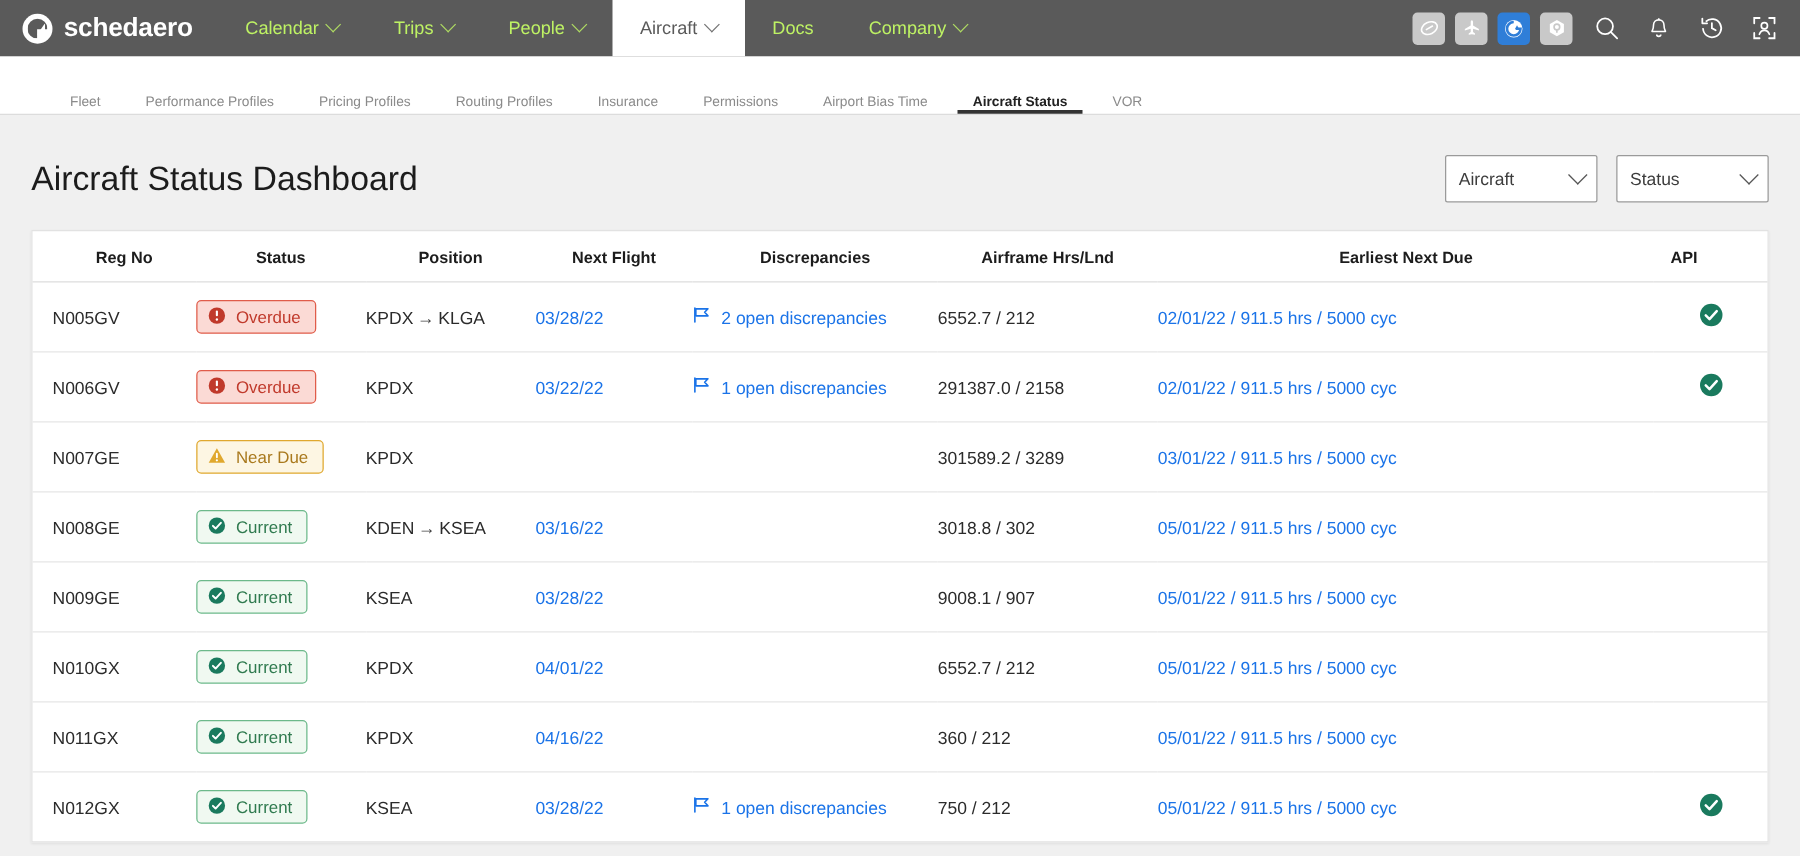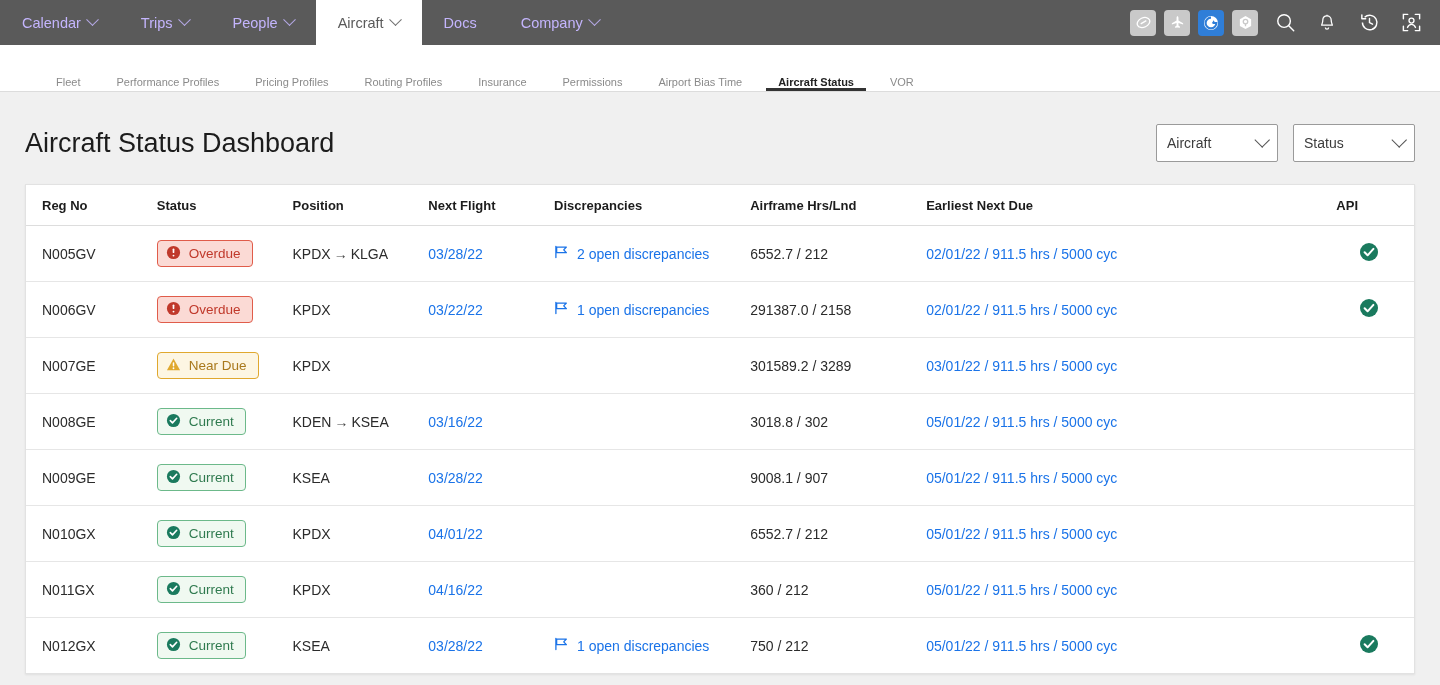--- a/index.html
+++ b/index.html
@@ -56,21 +56,21 @@
     font-size: 21px;
     font-weight: bold;
     letter-spacing: -0.2px;
   }
   .nav-items { display: flex; align-items: stretch; }
   .nav-item {
     display: flex;
     align-items: center;
     gap: 7px;
     padding: 0 22px;
-    color: #c4b5fd;
+    color: #bef264;
     font-size: 14.5px;
     cursor: pointer;
     user-select: none;
   }
   .nav-item.active {
     background: #ffffff;
     color: #5a5a5a;
   }
   .caret {
     width: 9px; height: 9px;
@@ -189,21 +189,21 @@
   }
 
   
   .table-card {
     background: #ffffff;
     border: 1px solid #e2e2e2;
     box-shadow: 0 1px 2px rgba(0,0,0,.07);
   }
   table { width: 100%; border-collapse: collapse; }
   thead th {
-    text-align: left;
+    text-align: center;
     font-size: 13px;
     color: #1c1c1c;
     font-weight: bold;
     padding: 13px 0 12px 0;
     border-bottom: 1px solid #dddddd;
     white-space: nowrap;
   }
   tbody td {
     font-size: 14px;
     color: #2b2b2b;
@@ -242,20 +242,24 @@
 
   .disc-cell { display: flex; align-items: center; gap: 8px; color: #1a73e8; }
   .api-check { display: inline-flex; }
   .pos-arrow { color: #444; padding: 0 3px; }
 </style>
 </head>
 <body>
 
 <div class="topnav">
 
+  <div class="brand">
+    <span class="brand-mark"></span>
+    <span class="brand-name">schedaero</span>
+  </div>
 
   <div class="nav-items">
     <div class="nav-item">
       <span>Calendar</span>
       <span class="caret"></span>
     </div>
     <div class="nav-item">
       <span>Trips</span>
       <span class="caret"></span>
     </div>

